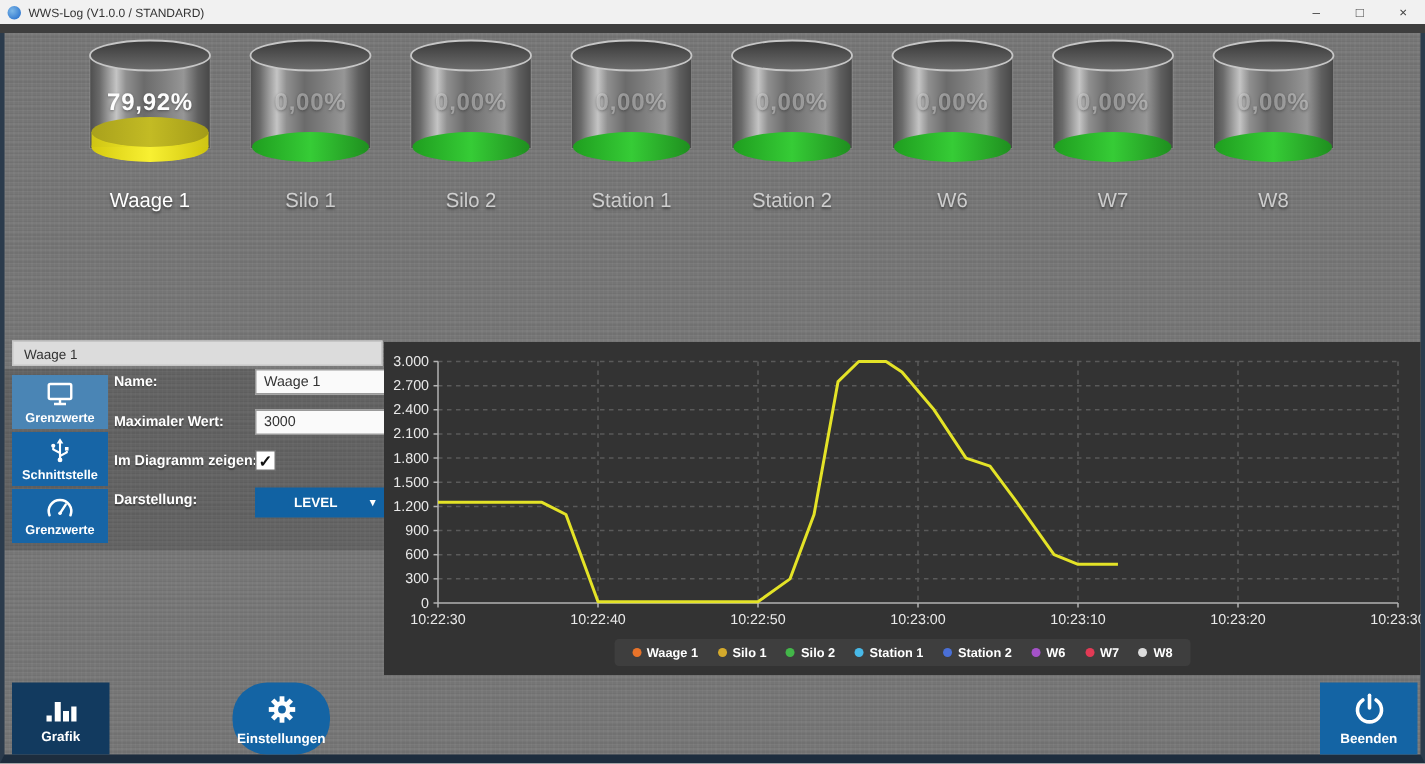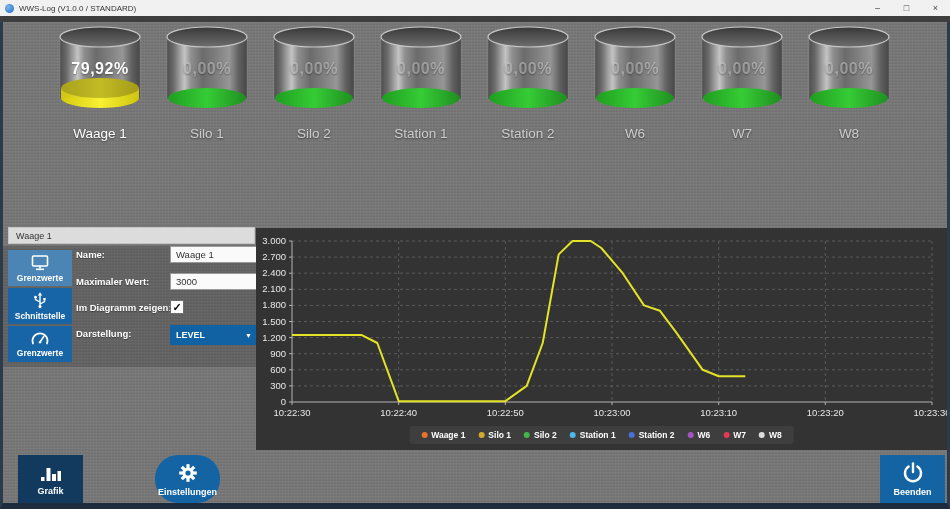--- a/index.html
+++ b/index.html
@@ -42,40 +42,40 @@
   .tab-label{font-size:8.5px;font-weight:bold;}
   .flabel{position:absolute;left:73px;font-size:9.5px;font-weight:bold;color:#fff;text-shadow:0 1px 1px rgba(0,0,0,.4);white-space:nowrap;}
   .lbl-name{top:227px;} .lbl-max{top:254px;} .lbl-show{top:280px;} .lbl-disp{top:306px;}
   .finput{position:absolute;left:167px;width:87px;height:17px;background:#fafafa;border:1px solid #9a9a9a;
     font-size:9.5px;color:#333;padding:0 5px;font-family:"Liberation Sans",sans-serif;box-sizing:border-box;}
   .inp-name{top:224px;} .inp-max{top:251px;}
   .fcheck{position:absolute;left:167px;top:278px;width:14px;height:14px;background:#ffffff;border:1px solid #707070;
     box-sizing:border-box;display:flex;align-items:center;justify-content:center;font-size:11px;font-weight:bold;color:#111;cursor:pointer;}
   .fdrop{position:absolute;left:167px;top:303px;width:88px;height:20px;background:#1162a3;color:#fff;display:flex;
     align-items:center;padding:0 6px;box-sizing:border-box;cursor:pointer;}
-  .fdrop-label{font-size:9px;font-weight:bold;flex:1;}
+  .fdrop-label{font-size:9px;font-weight:bold;flex:1;margin-left:20px;}
   .fdrop-arrow{font-size:7px;}
 
   
   .chart-panel{position:absolute;left:253px;top:206px;width:691px;height:222px;background:#333333;}
   .grid{stroke:#5a5a5a;stroke-dasharray:3 3;stroke-width:1;}
   .axis{stroke:#b3b3b3;stroke-width:1;}
   .ticktext{fill:#e9e9e9;font-size:9.5px;font-family:"Liberation Sans",sans-serif;}
   .series{fill:none;stroke-width:2;stroke-linejoin:round;}
   .legend{position:absolute;left:50%;transform:translateX(-50%);bottom:6px;background:#3e3e3e;border-radius:3px;
     padding:4px 12px;display:flex;gap:13px;align-items:center;white-space:nowrap;}
   .legend-item{display:flex;gap:4px;align-items:center;font-size:8.5px;font-weight:bold;color:#fff;cursor:pointer;}
   .legend-dot{width:6px;height:6px;border-radius:50%;flex:0 0 auto;}
 
   
   .tb-btn{position:absolute;top:433px;width:65px;height:48px;background:#1464a4;color:#fff;display:flex;
     flex-direction:column;align-items:center;justify-content:center;gap:3px;cursor:pointer;}
   .tb-btn.active{background:#123a5f;}
   .tb-btn-label{font-size:9px;font-weight:bold;}
-  .btn-grafik{left:5px;margin-left:10px;} .btn-meldungen{left:79px;} .btn-einstellungen{left:152px;border-radius:23px;} .btn-beenden{left:877px;}
+  .btn-grafik{left:5px;} .btn-meldungen{left:79px;} .btn-einstellungen{left:152px;border-radius:23px;} .btn-beenden{left:877px;}
 </style>
 </head>
 <body>
 
 <svg width="0" height="0" style="position:absolute" aria-hidden="true">
   <defs>
     <linearGradient id="gradMetal" x1="0" y1="0" x2="1" y2="0">
       <stop offset="0" stop-color="#4e4e4e"></stop>
         <stop offset="0.08" stop-color="#6a6a6a"></stop>
       <stop offset="0.16" stop-color="#9e9e9e"></stop>

